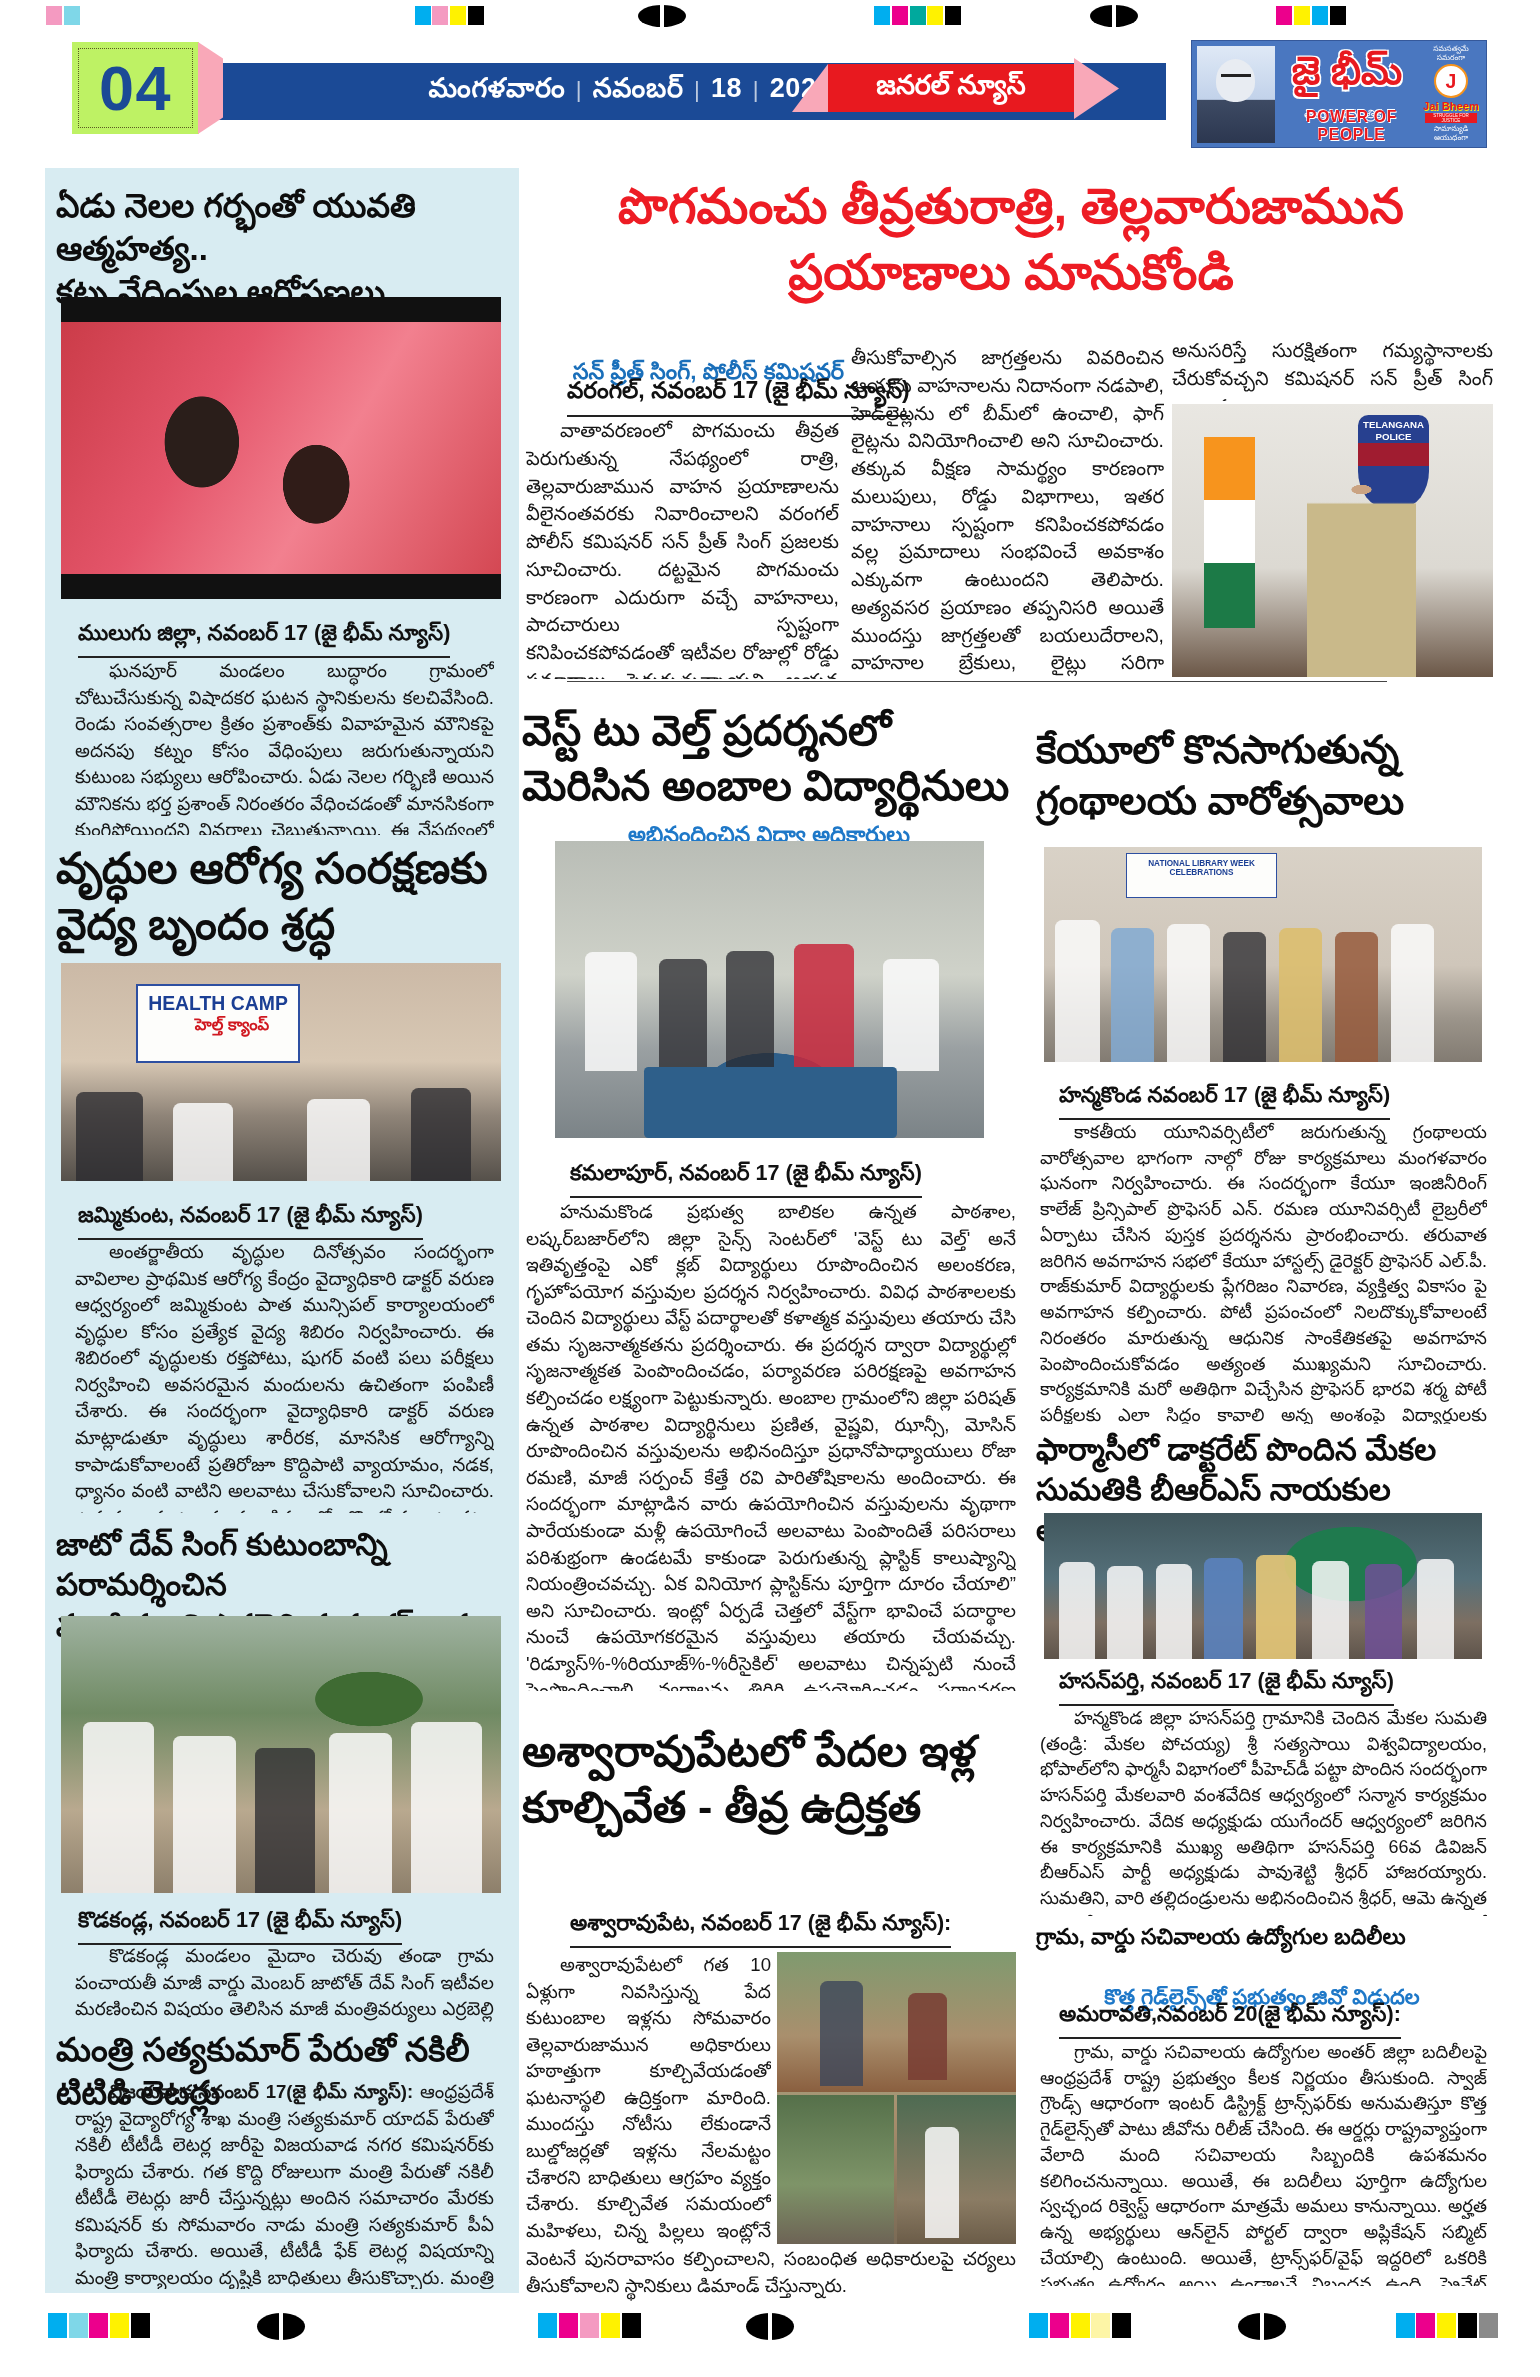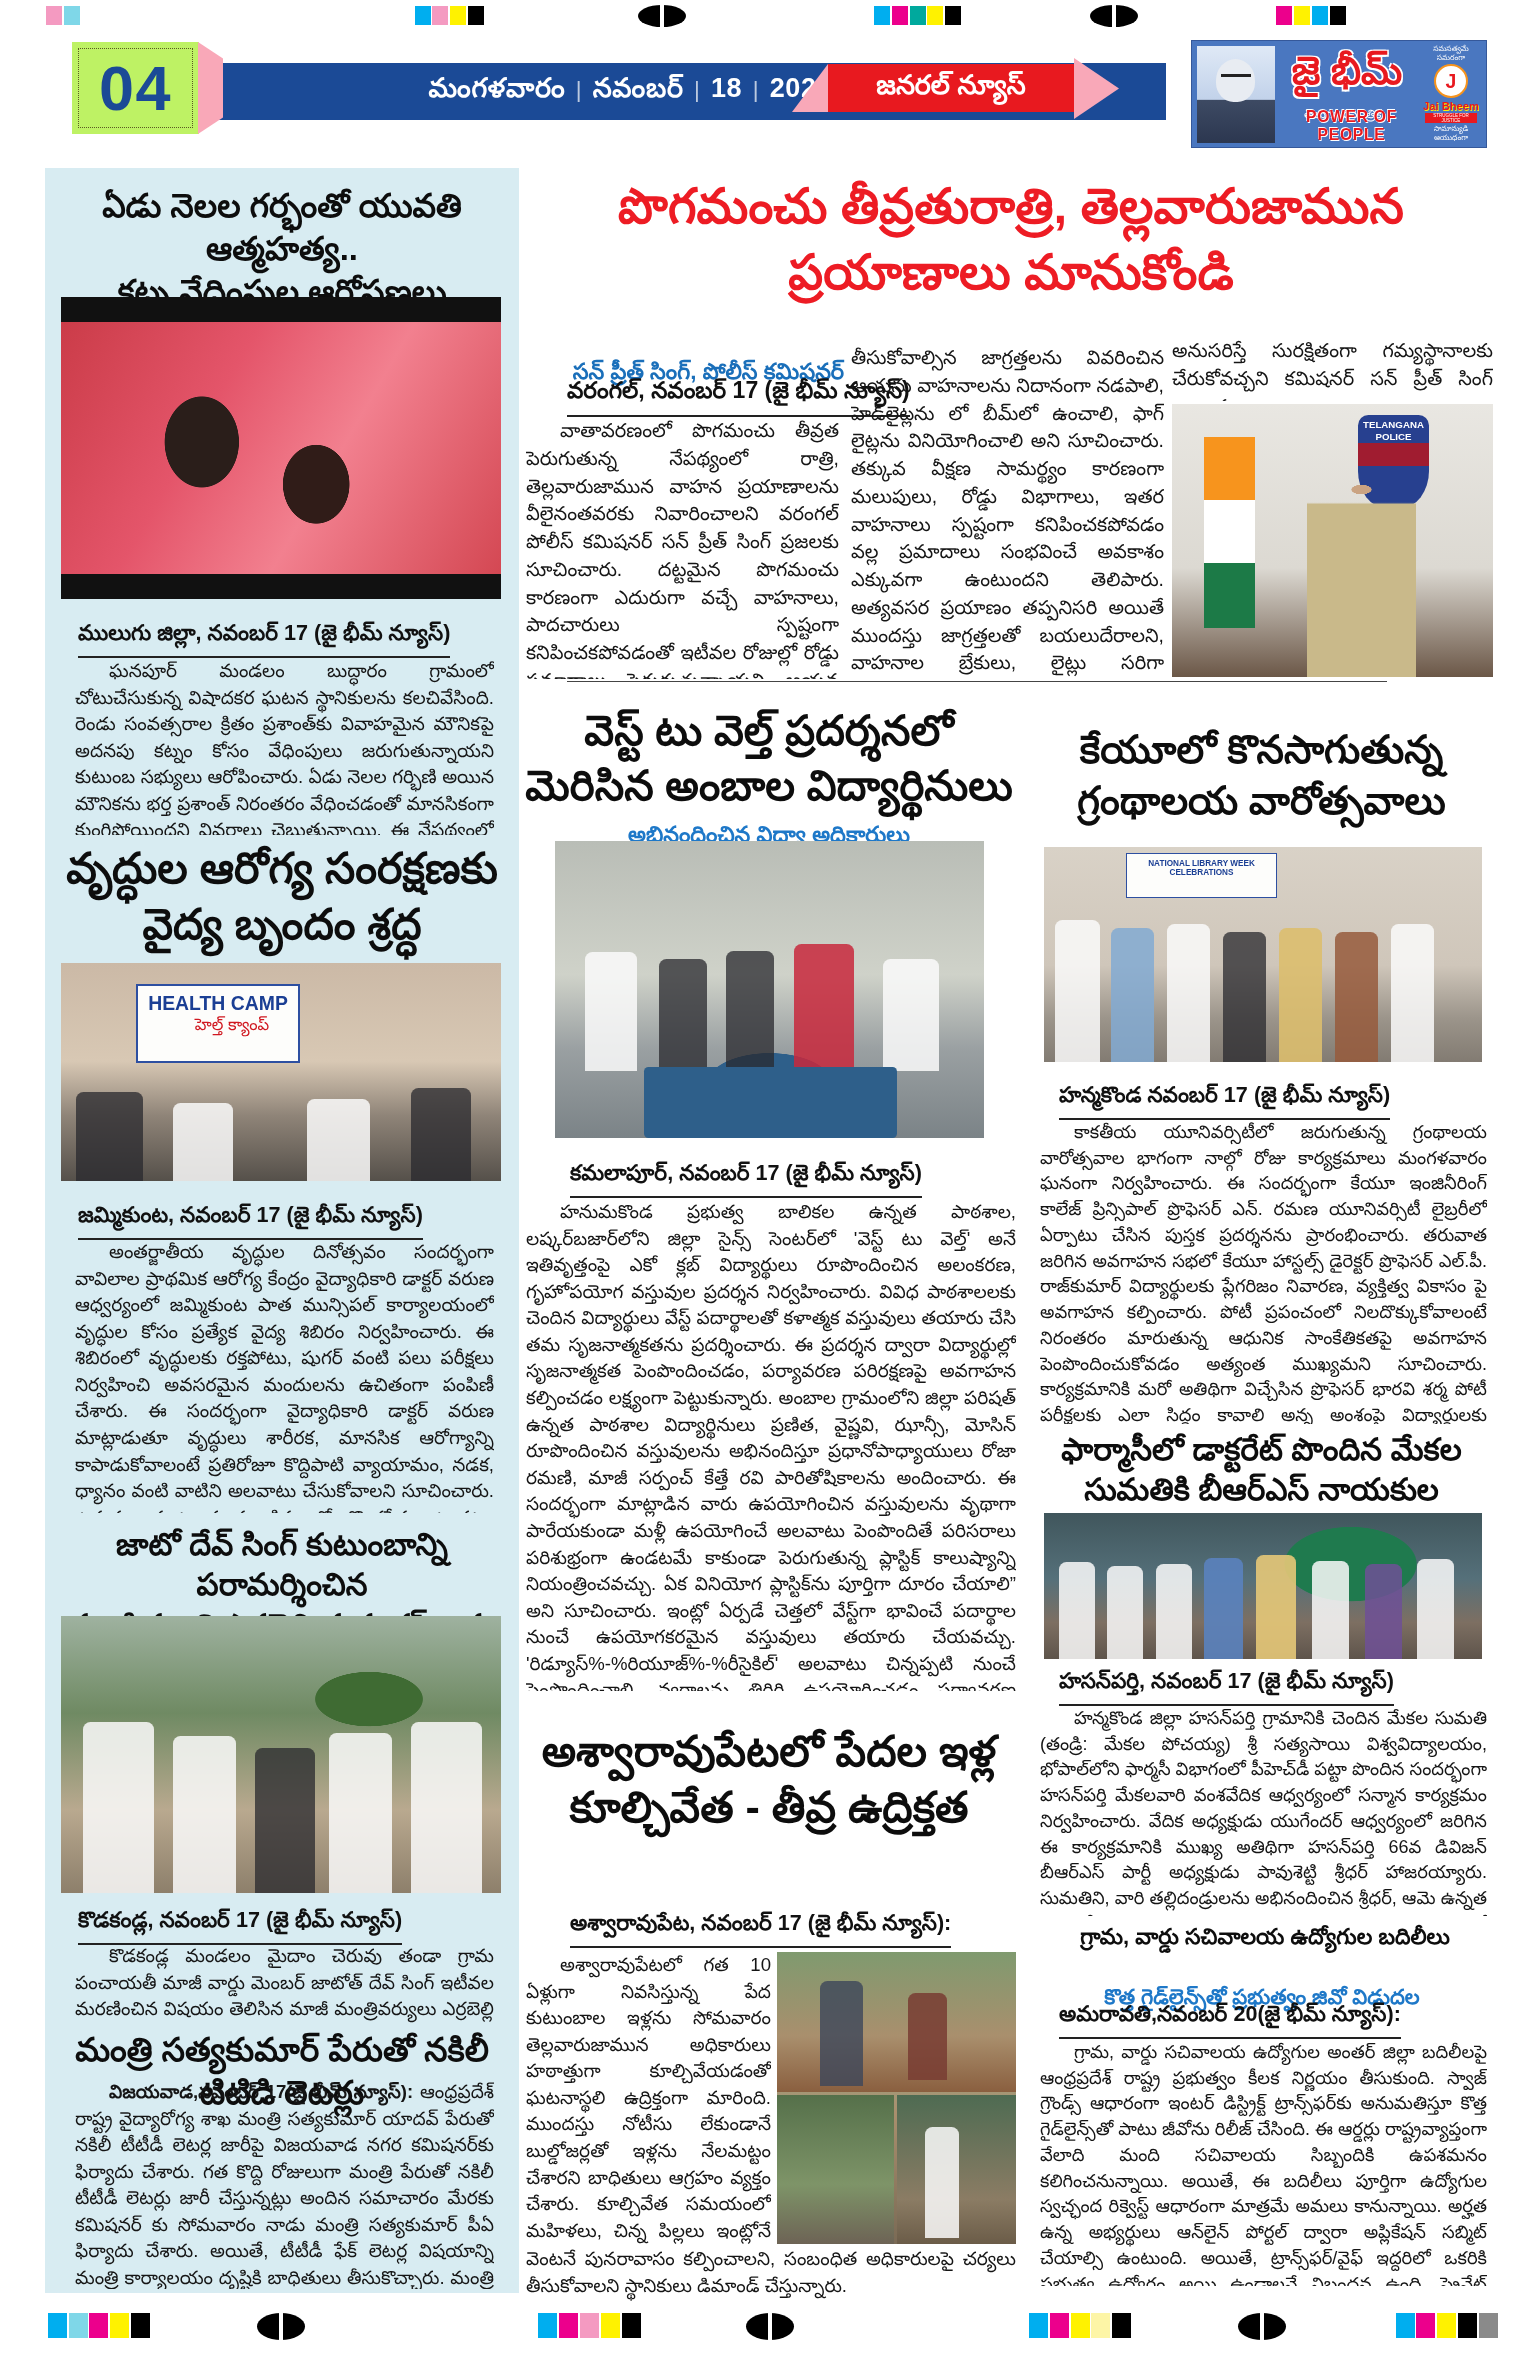--- a/index.html
+++ b/index.html
@@ -42,41 +42,41 @@
   .mh-pop{position:absolute;left:81px;bottom:3px;width:157px;text-align:center;color:#e8191f;font-weight:bold;
           font-size:15.7px;letter-spacing:0.7px;text-shadow:0.7px 0.7px 0 #fff,-0.7px -0.7px 0 #fff;}
   .mh-right{position:absolute;right:3px;top:3px;width:64px;height:100px;text-align:center;color:#fff;}
   .mh-slog{font-size:7.5px;line-height:1.2;}
   .tv-circ{margin:2.2px auto;width:30px;height:30px;border-radius:50%;background:#fff;border:2.2px solid #f7941d;
            color:#e8191f;font-size:19.4px;font-weight:bold;line-height:30px;}
   .tv-name{color:#e8191f;font-size:11.2px;font-weight:bold;text-shadow:0.7px 0.7px 0 #fff200;}
   .tv-strip{margin:0.7px auto;width:52px;background:#e8191f;color:#fff;font-size:4.5px;}
   
   .left-col{position:absolute;left:45px;top:168px;width:474px;height:2125px;background:#d8ecf2;}
-  .h-black{font-weight:bold;color:#0d0d0d;text-align:center;line-height:1.3;}
+  .h-black{font-weight:bold;color:#0d0d0d;line-height:1.3;}
   .h-red{font-weight:bold;color:#ed1c24;text-align:center;line-height:1.35;}
   .subhead{font-weight:bold;color:#1e78c8;text-align:center;margin-top:15px;}
   .dateline{font-weight:bold;font-size:21.6px;color:#111;}
   .dateline .u{display:inline-block;border-bottom:2.2px solid #222;padding-bottom:6px;}
   .body{font-size:18.6px;line-height:1.43;text-align:justify;color:#151515;overflow:hidden;}
   .body p{margin:0;text-indent:34px;}
   .abs{position:absolute;}
   .photo{position:absolute;overflow:hidden;}
   .rule{position:absolute;height:0;border-top:1.5px solid #444;}
   
   .ph-couple{background:
      radial-gradient(67px 82px at 32% 48%,#2a1e1a 0 55%,transparent 56%),
      radial-gradient(60px 71px at 58% 62%,#301c18 0 55%,transparent 56%),
      linear-gradient(120deg,#c93a46 0%,#e4556a 35%,#f2808f 60%,#d2444f 100%);}
   .ph-couple .bar{position:absolute;left:0;width:100%;height:25px;background:#111;}
   .ph-health{background:
      linear-gradient(180deg,#cbb9a6 0%,#d8c8b4 45%,#8f8478 70%,#55504a 100%);}
   .banner{position:absolute;background:#fdfdfb;border:2.2px solid #2d4fa1;text-align:center;}
   .banner .en{color:#1b3f94;font-weight:bold;}
-  .banner .te{color:#d01820;font-weight:normal;padding-left:28px;}
+  .banner .te{color:#d01820;font-weight:bold;padding-left:28px;}
   .ph-crowd{background:
      radial-gradient(89px 45px at 70% 30%,#3f6b33 0 60%,transparent 61%),
      linear-gradient(180deg,#9fb2a0 0%,#6f8a63 35%,#b9a98f 70%,#8d7f6b 100%);}
   .ph-police{background:linear-gradient(180deg,#e9e7e2 0%,#dcd9d2 60%,#6b5747 100%);}
   .flag{position:absolute;left:10%;top:12%;width:16%;height:70%;
         background:linear-gradient(180deg,#f7941d 33%,#fff 33% 66%,#1c7a47 66%);}
   .officer{position:absolute;left:42%;top:22%;width:34%;height:78%;
         background:radial-gradient(closest-side at 50% 12%,#caa382 0 18%,transparent 19%),
         linear-gradient(180deg,transparent 18%,#c9b98a 19%);}
   .shield{position:absolute;left:58%;top:4%;width:22%;height:34%;border-radius:10.4px 10.4px 40% 40%;

